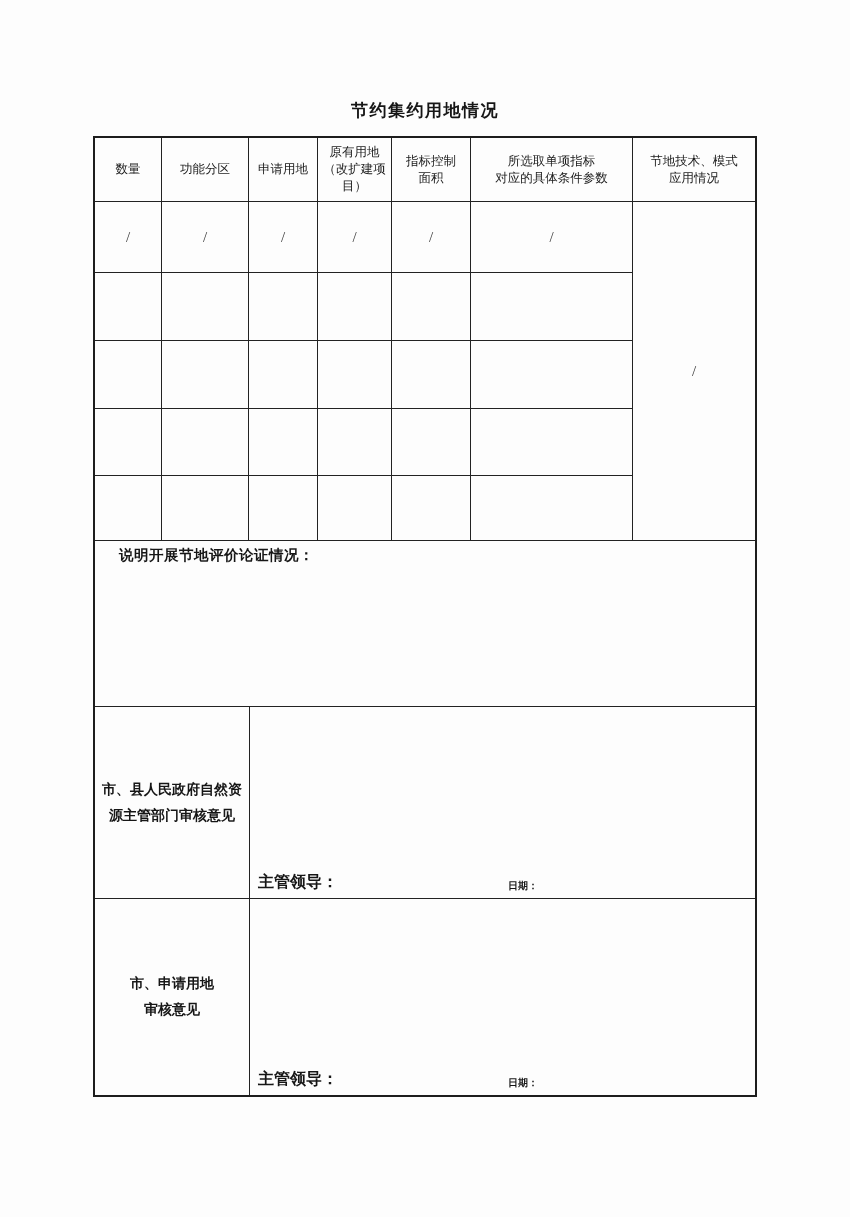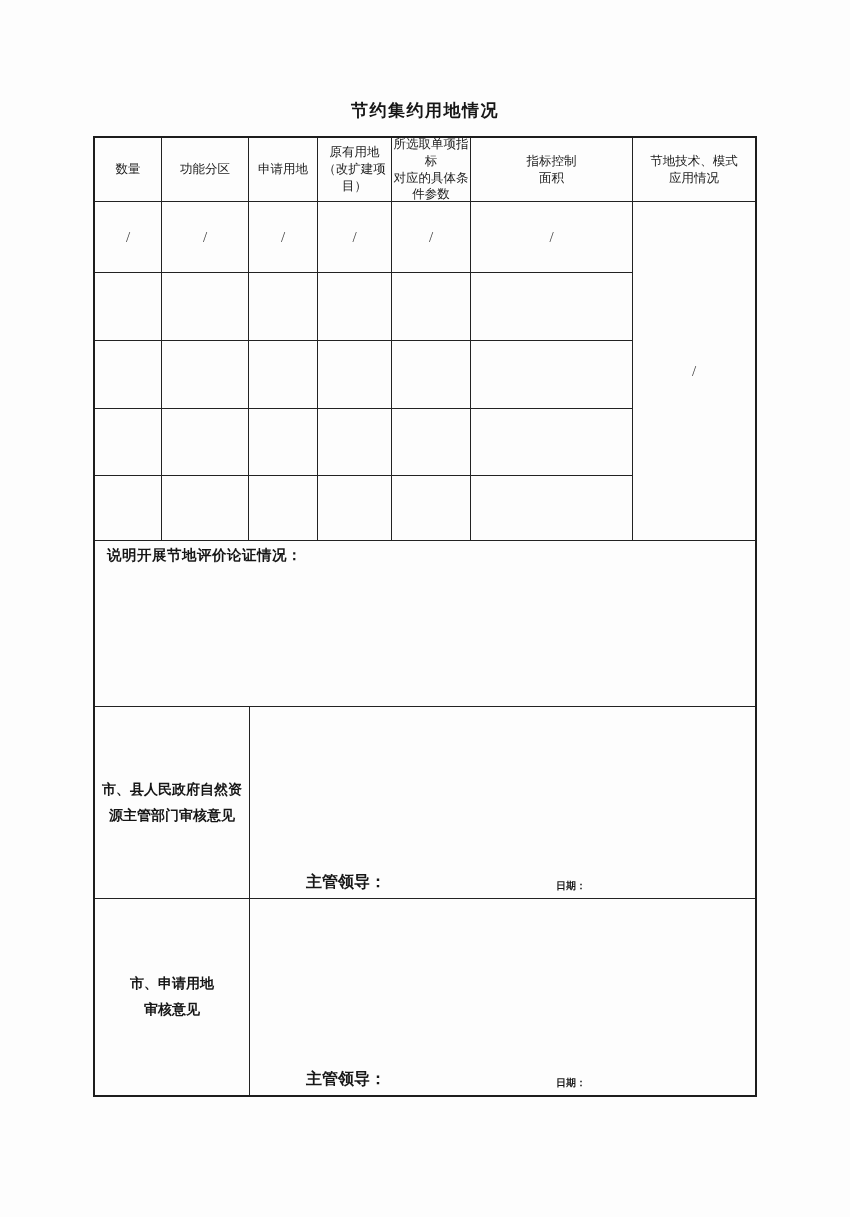--- a/index.html
+++ b/index.html
@@ -45,26 +45,26 @@
     grid-column:7; grid-row:2 / span 5;
     border-right:none;
     border-bottom:1.5px solid #222;
     display:flex; align-items:center; justify-content:center;
     font-size:15px; color:#3a3a3a;
   }
   
   .note {
     height:166px;
     border-bottom:1.5px solid #222;
-    padding:5px 12px;
+    padding:5px 24px;
     font-weight:bold; font-size:14.5px; letter-spacing:0.5px;
     color:#161616;
   }
   
-  .review { display:flex; height:192px; border-bottom:1.5px solid #222;gap:48px; }
+  .review { display:flex; height:192px; border-bottom:1.5px solid #222; }
   .review.last { height:196px; border-bottom:none; }
   .review-label {
     width:155px; flex:0 0 155px;
     border-right:1.5px solid #222;
     display:flex; align-items:center; justify-content:center;
     text-align:center;
     font-weight:bold; font-size:14px; line-height:1.85;
     white-space:pre-line;
     color:#161616;
   }
@@ -86,24 +86,24 @@
 <div class="form">
 
   <div class="grid">
 
     <div class="c">数量</div>
     <div class="c">功能分区</div>
     <div class="c">申请用地</div>
     <div class="c">原有用地
 （改扩建项
 目）</div>
+    <div class="c">指标控制
+面积</div>
     <div class="c">所选取单项指标
 对应的具体条件参数</div>
-    <div class="c">指标控制
-面积</div>
     <div class="c nr">节地技术、模式
 应用情况</div>
 
     <div class="merged">/</div>
 
     <div class="c slash">/</div>
     <div class="c slash">/</div>
     <div class="c slash">/</div>
     <div class="c slash">/</div>
     <div class="c slash">/</div>

